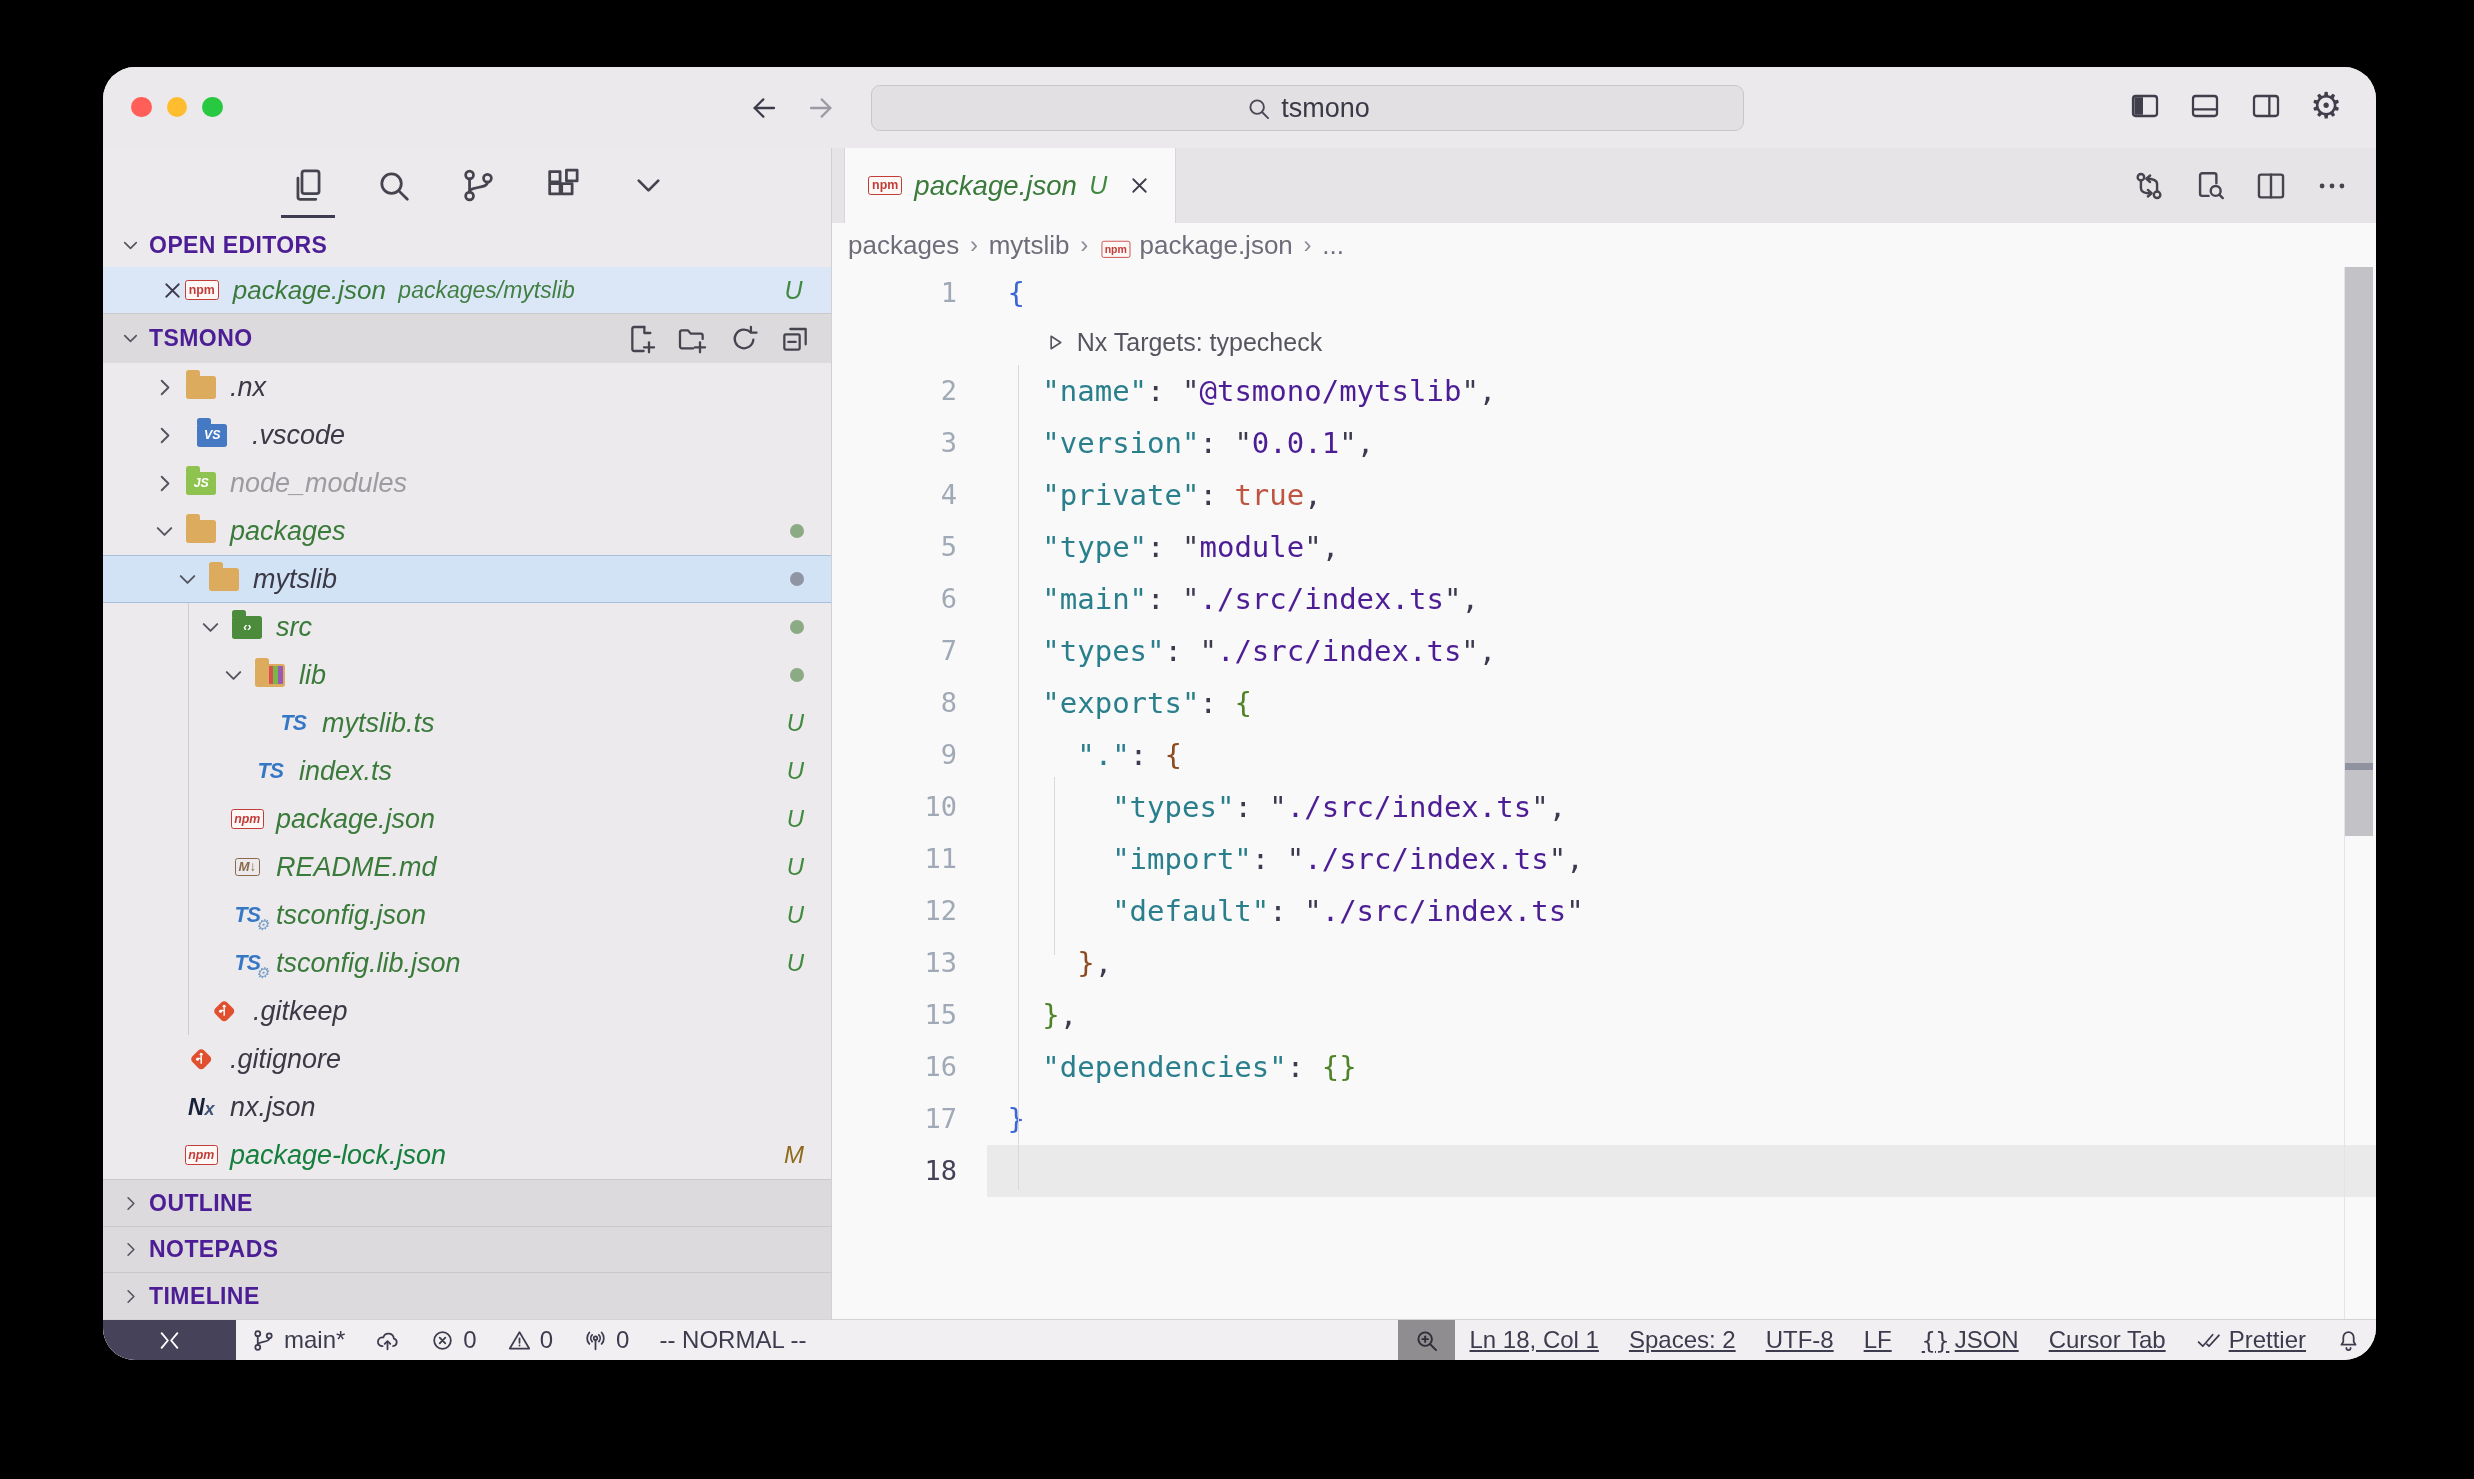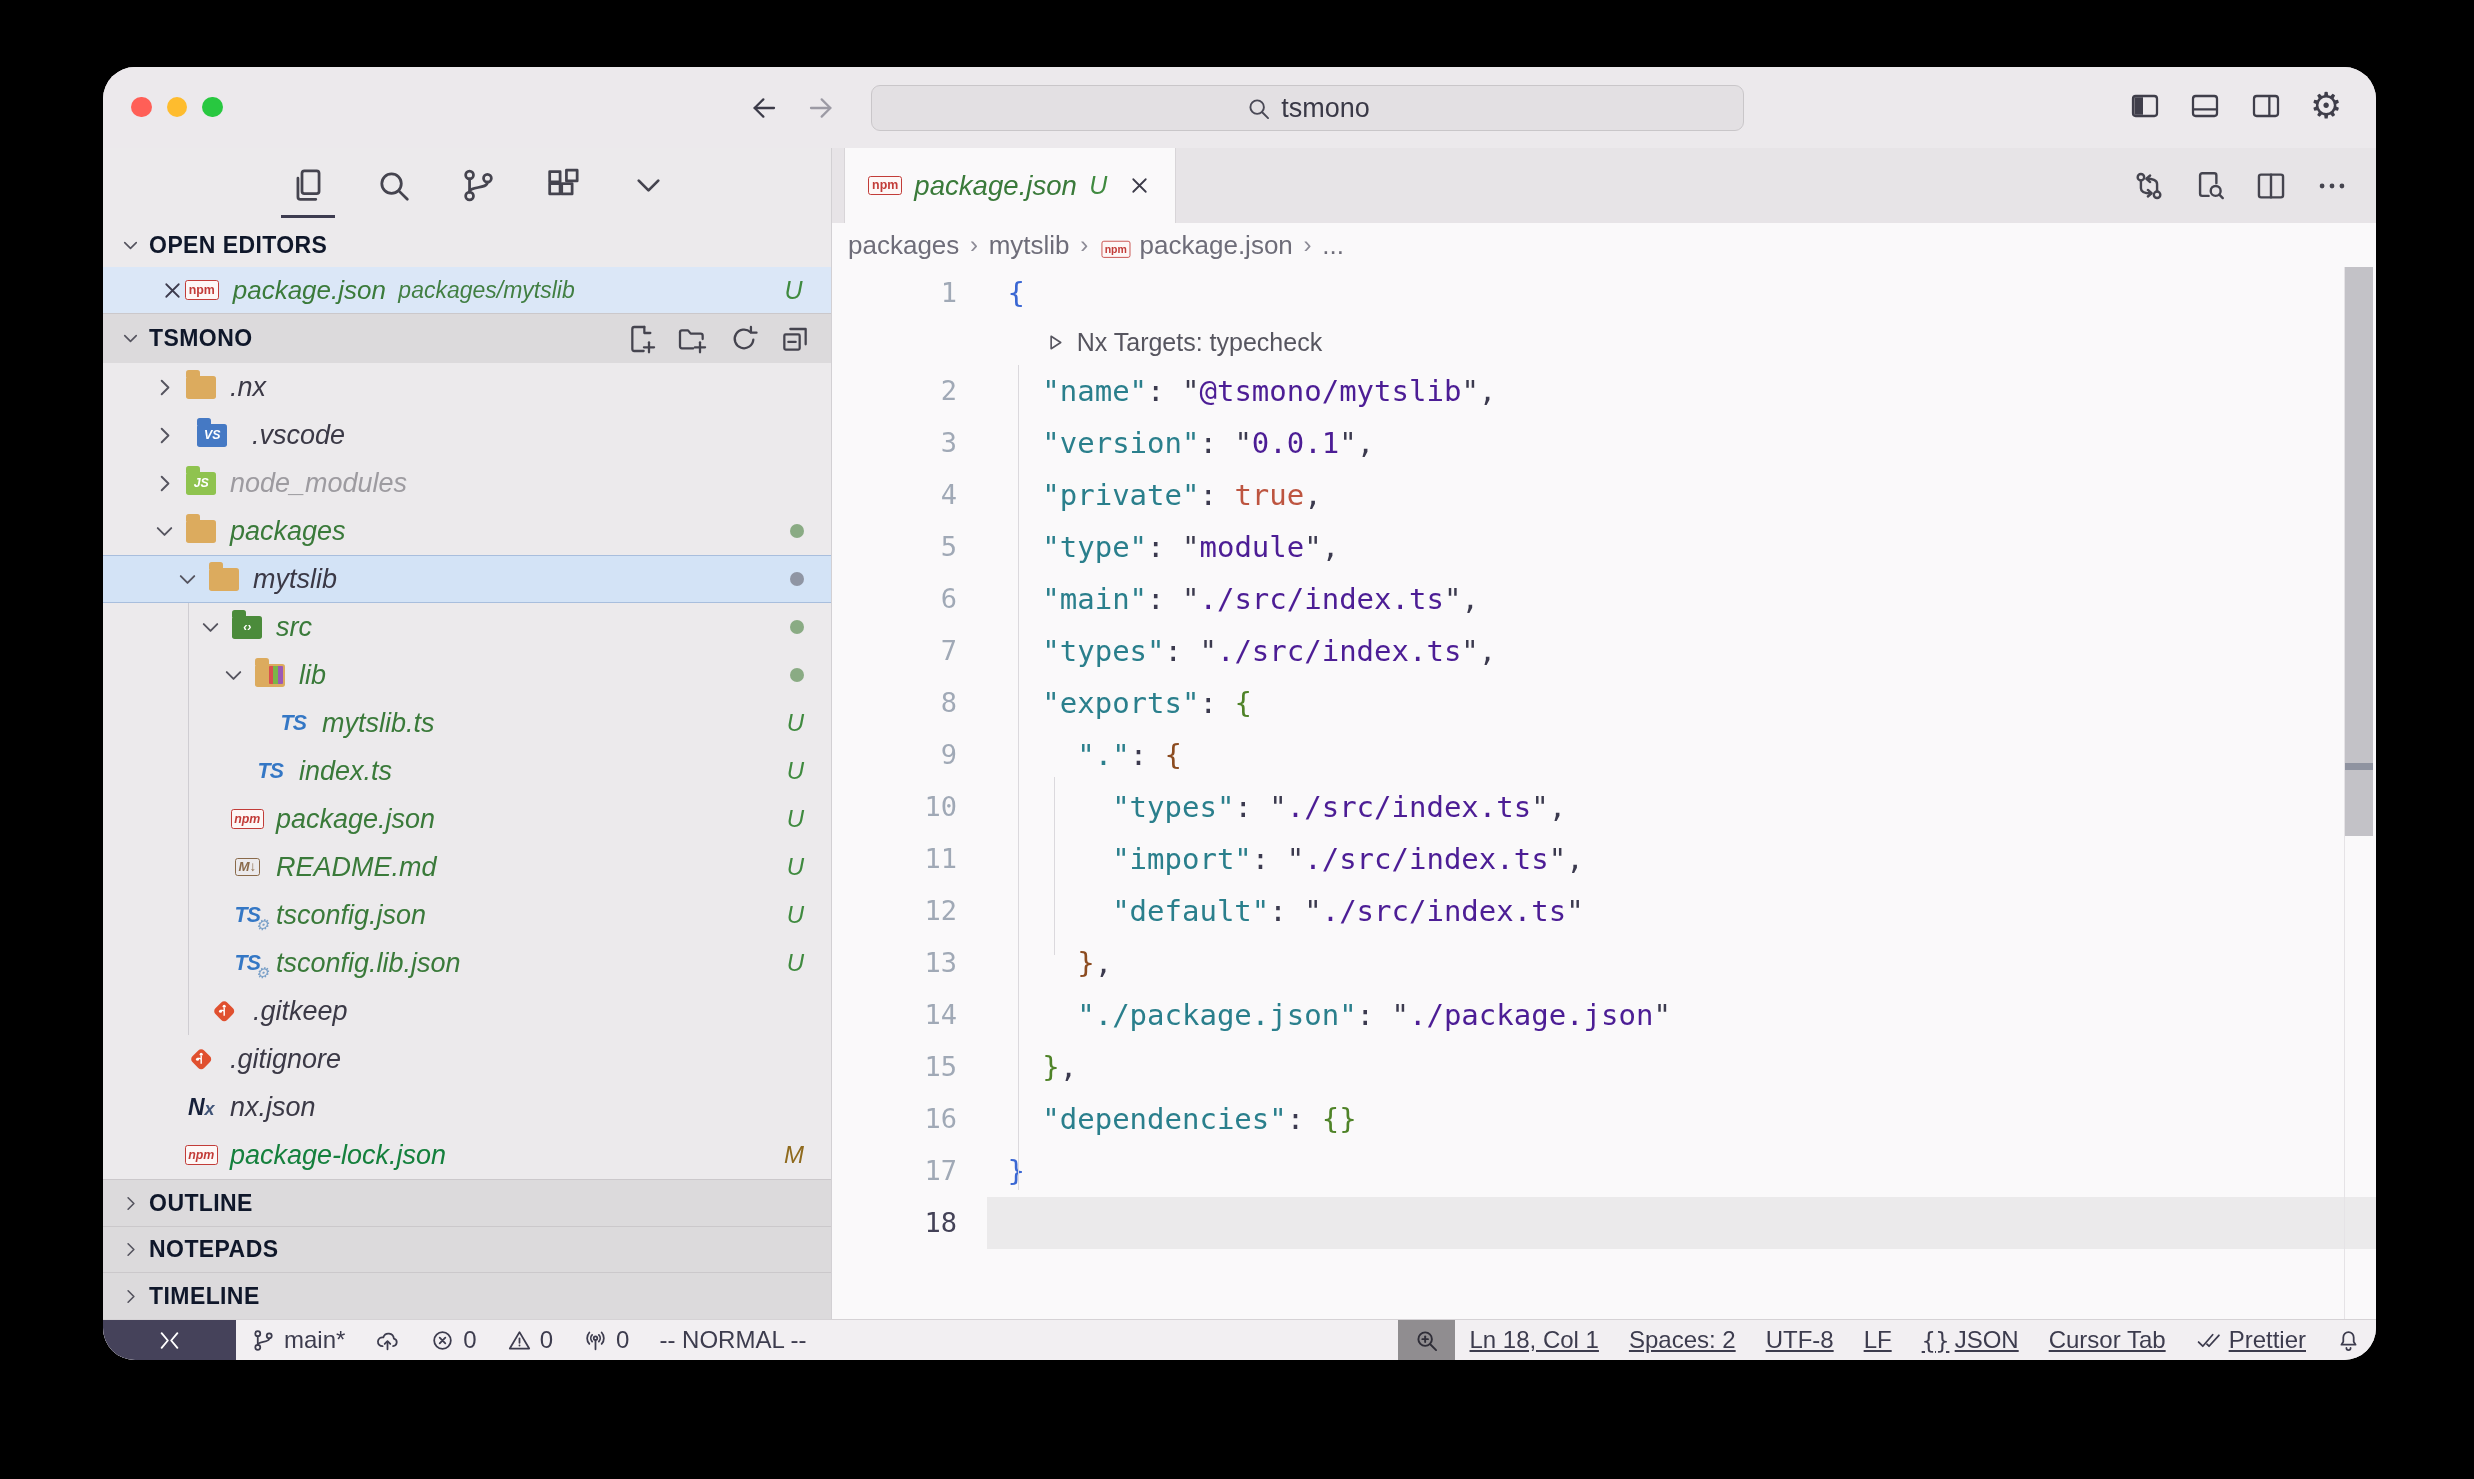--- a/index.html
+++ b/index.html
@@ -24,21 +24,21 @@
   
   .main{flex:1;display:flex;min-height:0;}
   .sidebar{width:729px;flex:0 0 729px;display:flex;flex-direction:column;background:#eceaec;
     border-right:0.9px solid #d2d0d3;}
   .activity{height:75px;flex:0 0 75px;display:flex;align-items:center;padding-left:183px;gap:41px;}
   .act-item{width:44px;height:75px;display:flex;align-items:center;justify-content:center;
     color:#45444f;position:relative;}
   .act-item .svgi{width:39px;height:39px;}
   .act-item.active::after{content:"";position:absolute;left:-5.3px;right:-5.3px;bottom:5.3px;height:2.7px;background:#3d3c50;}
   .sec-head{display:flex;align-items:center;padding-left:16px;gap:7.1px;font-size:23px;font-weight:bold;
-    color:#0f172a;letter-spacing:0.4px;text-align:center;}
+    color:#4c1d95;letter-spacing:0.4px;text-align:center;}
   .oe-head{height:44px;flex:0 0 44px;}
   .oe-item{height:46px;flex:0 0 46px;background:#dbe7f7;display:flex;align-items:center;padding-left:57px;}
   .oe-item .cls{width:25px;height:25px;color:#3d3c4e;flex:0 0 auto;}
   .oe-name{font-style:italic;color:#3a7a3a;font-size:26px;margin-left:14.2px;}
   .oe-path{font-style:italic;color:#3a7a3a;font-size:23px;margin-left:12.4px;opacity:.95;}
   .oe-badge{margin-left:auto;margin-right:28.4px;font-style:italic;color:#3f8a3f;font-size:25px;}
   .ts-head{height:50px;flex:0 0 50px;background:#dcdadc;border-top:0.9px solid #cbc8cb;position:relative;}
   .ts-actions{position:absolute;right:19.6px;top:0;height:100%;display:flex;align-items:center;gap:19.6px;color:#45444f;}
   .ts-actions .svgi{width:32px;height:32px;}
   .tree{flex:0 0 816px;position:relative;overflow:hidden;}
@@ -648,24 +648,20 @@
             </div>
             <div class="crow">
               <div class="gutter">12</div>
               <pre class="codepre"><span class="tk-w">      </span><span class="tk-k">"default"</span><span class="tk-p">: </span><span class="tk-q">"</span><span class="tk-v">./src/index.ts</span><span class="tk-q">"</span></pre>
             </div>
             <div class="crow">
               <div class="gutter">13</div>
               <pre class="codepre"><span class="tk-w">    </span><span class="tk-b3">}</span><span class="tk-p">,</span></pre>
             </div>
             <div class="crow">
-              <div class="gutter">14</div>
-              <pre class="codepre"><span class="tk-w">    </span><span class="tk-k">"./package.json"</span><span class="tk-p">: </span><span class="tk-q">"</span><span class="tk-v">./package.json</span><span class="tk-q">"</span></pre>
-            </div>
-            <div class="crow">
               <div class="gutter">15</div>
               <pre class="codepre"><span class="tk-w">  </span><span class="tk-b2">}</span><span class="tk-p">,</span></pre>
             </div>
             <div class="crow">
               <div class="gutter">16</div>
               <pre class="codepre"><span class="tk-w">  </span><span class="tk-k">"dependencies"</span><span class="tk-p">: </span><span class="tk-b2">{}</span></pre>
             </div>
             <div class="crow">
               <div class="gutter">17</div>
               <pre class="codepre"><span class="tk-b1">}</span></pre>

